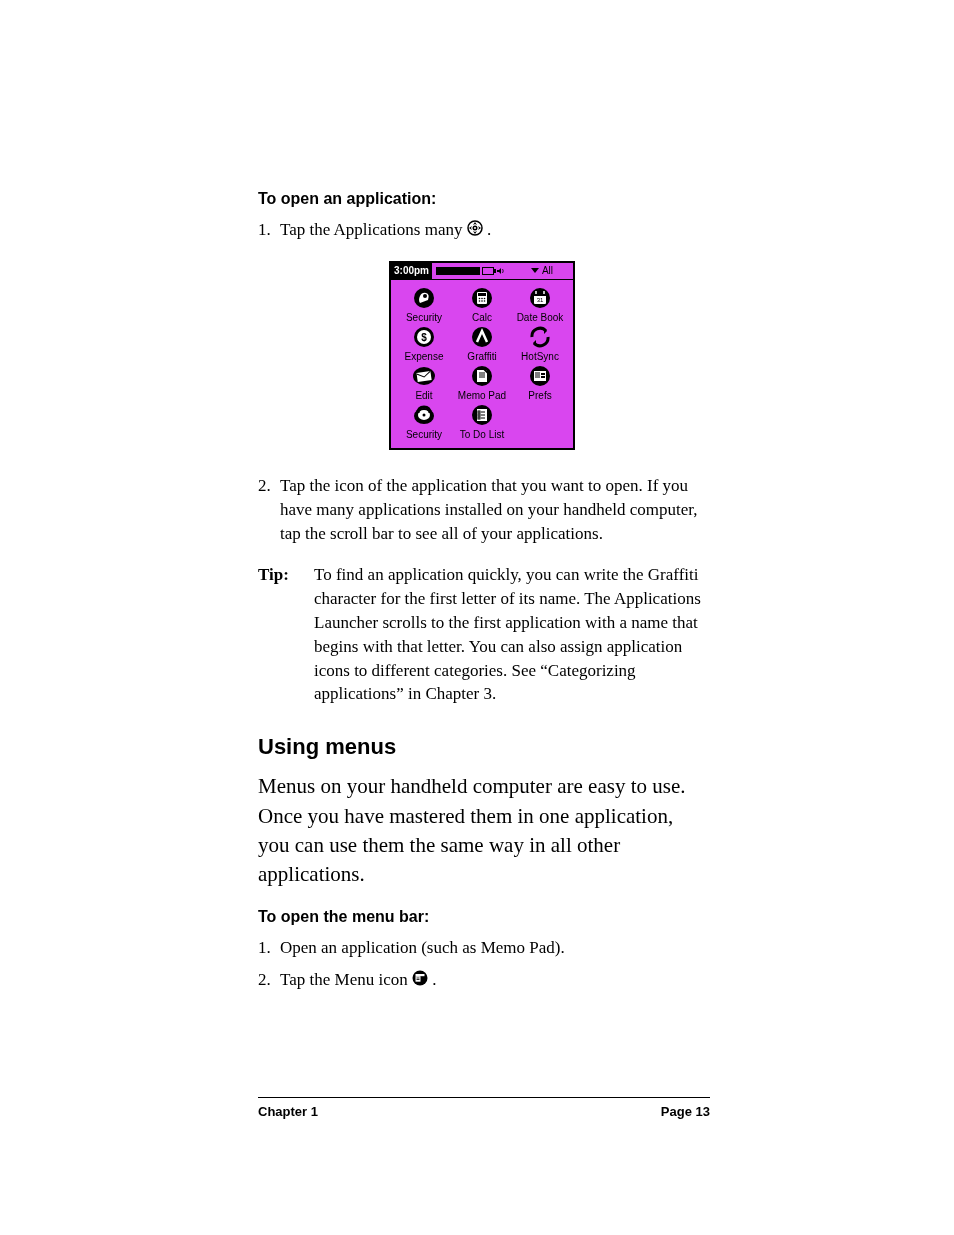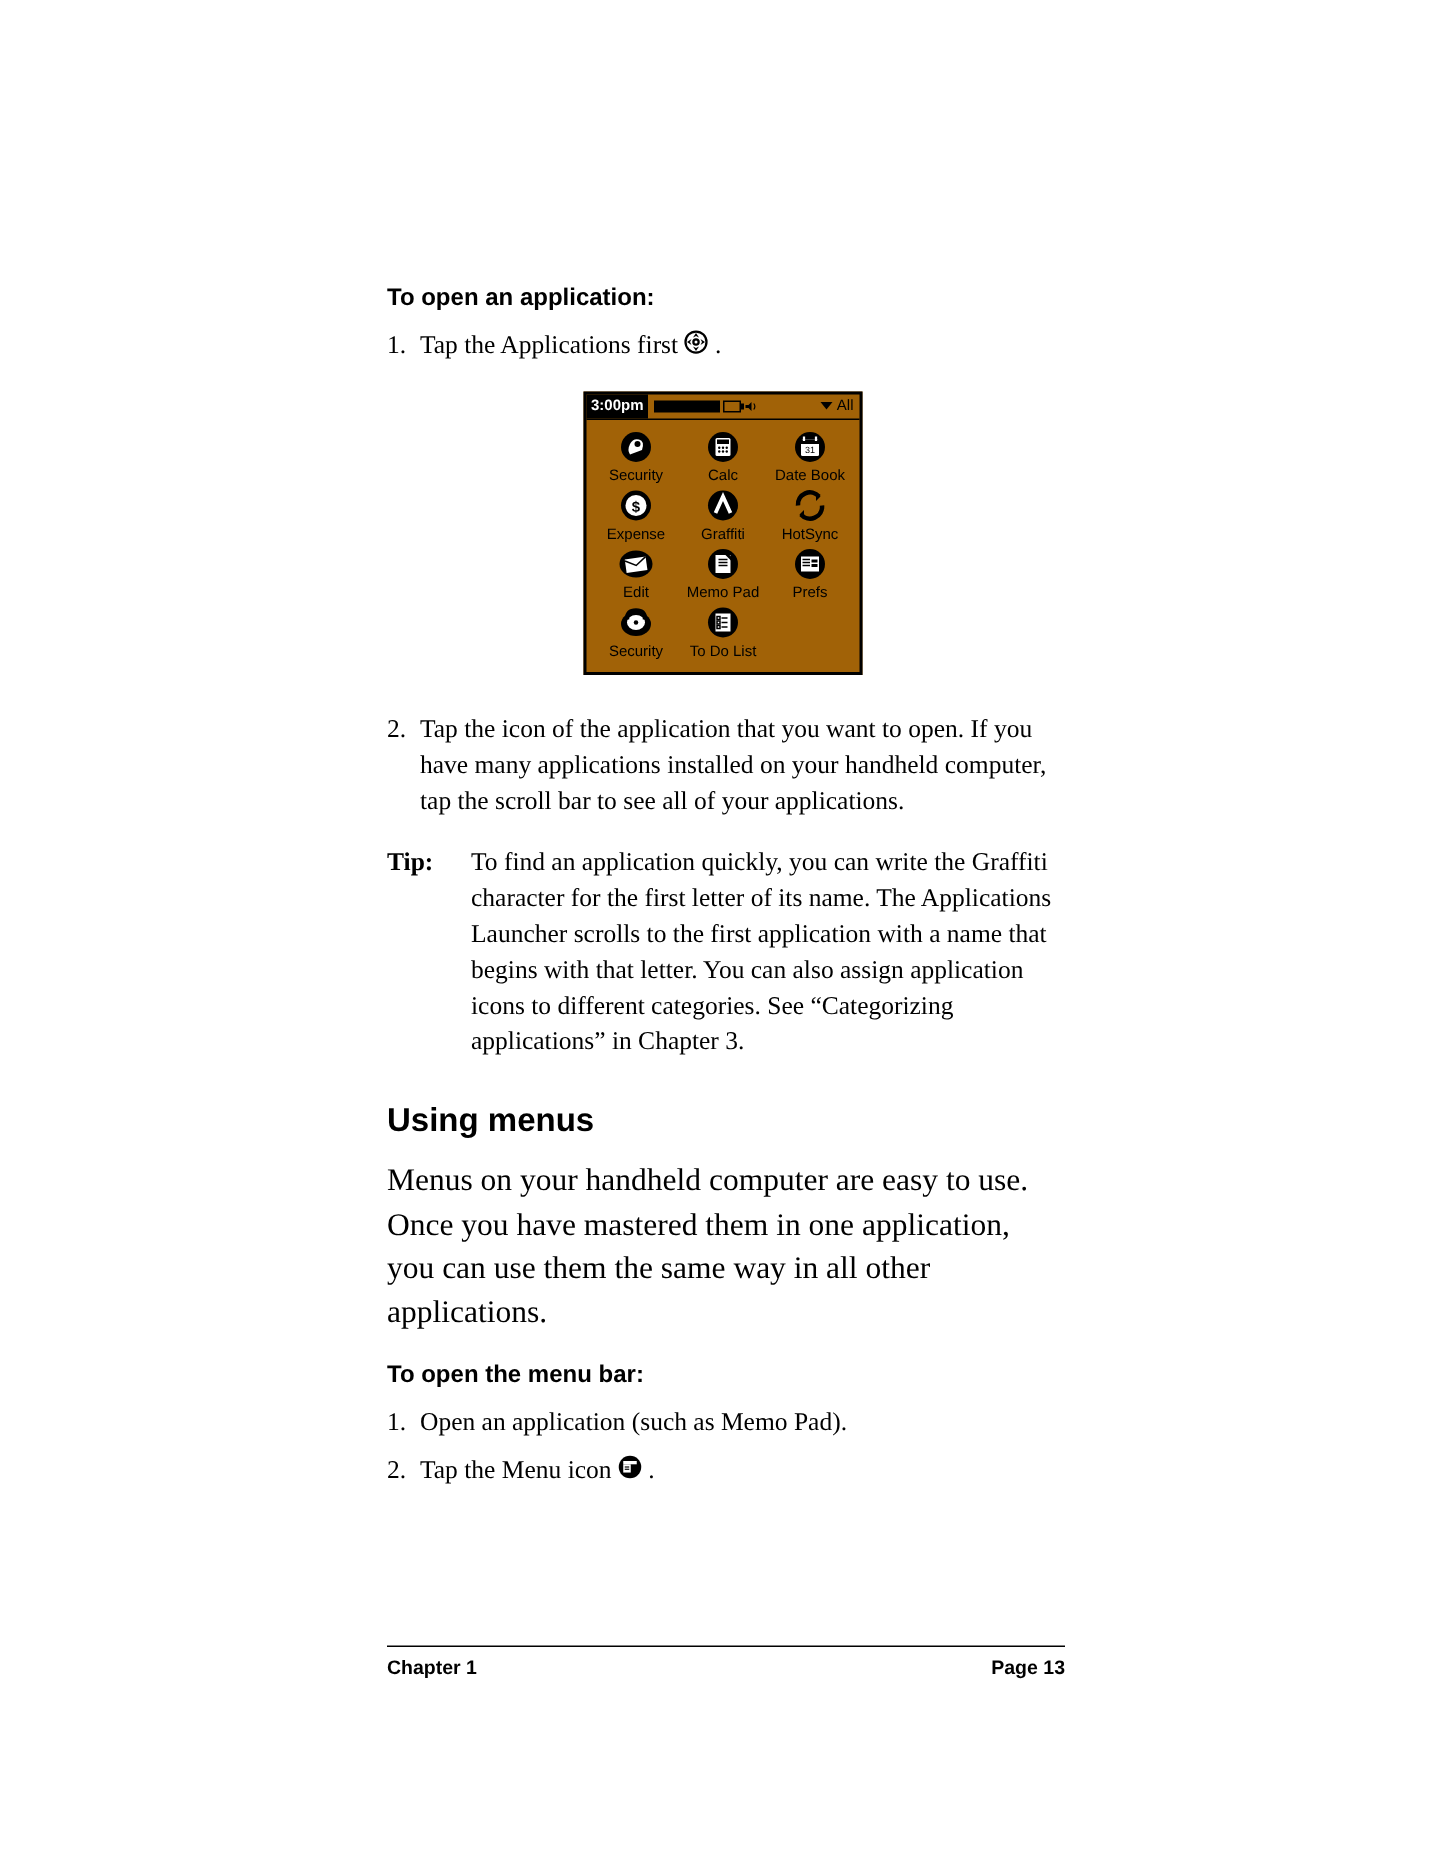--- a/index.html
+++ b/index.html
@@ -4,28 +4,28 @@
   <style>
     * { margin: 0; padding: 0; box-sizing: border-box; }
     html, body { width: 954px; height: 1235px; background: #fff; font-family: 'Palatino Linotype', 'Book Antiqua', Palatino, serif; color: #000; }
     .page { width: 954px; height: 1235px; position: relative; padding: 190px 248px 0 258px; }
     .h3 { font-family: Arial, Helvetica, sans-serif; font-weight: bold; font-size: 16px; margin-bottom: 10px; }
     .li-row { display: flex; font-size: 17px; line-height: 1.4; margin-bottom: 8px; }
     .li-num { width: 22px; flex-shrink: 0; }
     .li-text { flex: 1; }
     .inline-icon { display: inline-block; vertical-align: middle; }
     .figure { display: flex; justify-content: center; margin: 18px 0 24px 0; }
-    .palm-screen { width: 186px; border: 2px solid #000; background: #a16207; }
+    .palm-screen { width: 186px; border: 2px solid #000; background: #d946ef; }
     .palm-titlebar { display: flex; align-items: center; height: 17px; border-bottom: 1px solid #000; font-family: Arial, sans-serif; font-size: 10px; }
     .palm-time { background: #000; color: #fff; padding: 0 3px; font-weight: bold; height: 100%; display: flex; align-items: center; }
     .palm-batt { flex: 1; display: flex; align-items: center; padding: 0 4px; gap: 2px; }
     .batt-bar { width: 44px; height: 8px; background: #000; }
     .batt-outline { width: 12px; height: 8px; border: 1px solid #000; position: relative; }
     .batt-outline::after { content: ""; position: absolute; right: -3px; top: 1px; width: 2px; height: 4px; background: #000; }
-    .palm-cat { display: flex; align-items: center; gap: 3px; padding-right: 4px; }
+    .palm-cat { display: flex; align-items: center; gap: 3px; padding-right: 20px; }
     .tri-down { width: 0; height: 0; border-left: 4px solid transparent; border-right: 4px solid transparent; border-top: 5px solid #000; }
     .palm-grid { display: grid; grid-template-columns: repeat(3, 1fr); padding: 6px 4px 8px 4px; row-gap: 2px; }
     .app-cell { display: flex; flex-direction: column; align-items: center; font-family: Arial, sans-serif; font-size: 10px; }
     .app-ico { width: 24px; height: 24px; display: flex; align-items: center; justify-content: center; margin-bottom: 2px; }
     .app-ico svg { width: 24px; height: 24px; }
     .tip-block { display: flex; font-size: 17px; line-height: 1.4; margin: 18px 0 28px 0; }
     .tip-label { width: 56px; flex-shrink: 0; font-weight: bold; }
     .tip-text { flex: 1; padding-left: 0; }
     .h2 { font-family: Arial, Helvetica, sans-serif; font-weight: 800; font-size: 22px; margin-bottom: 12px; }
     .para { font-size: 21px; line-height: 1.4; margin-bottom: 18px; }
@@ -36,21 +36,21 @@
 </head>
 <body>
 
 <div class="page">
 
   <div class="h3">To open an application:</div>
 
   <div class="li-row">
     <div class="li-num">1.</div>
     <div class="li-text">
-      <span>Tap the Applications first </span>
+      <span>Tap the Applications many </span>
       <span class="inline-icon">
         <svg width="16" height="16" viewBox="0 0 16 16">
             <circle cx="8" cy="8" r="7" fill="none" stroke="#000" stroke-width="1.5"></circle>
             <path d="M8 2 L10 5 L8 4 L6 5 Z M8 14 L6 11 L8 12 L10 11 Z M2 8 L5 6 L4 8 L5 10 Z M14 8 L11 10 L12 8 L11 6 Z" fill="#000"></path>
             <circle cx="8" cy="8" r="2.5" fill="#000"></circle>
             <circle cx="8" cy="8" r="1" fill="#fff"></circle>
           </svg>
       </span>
       <span>.</span>
     </div>

